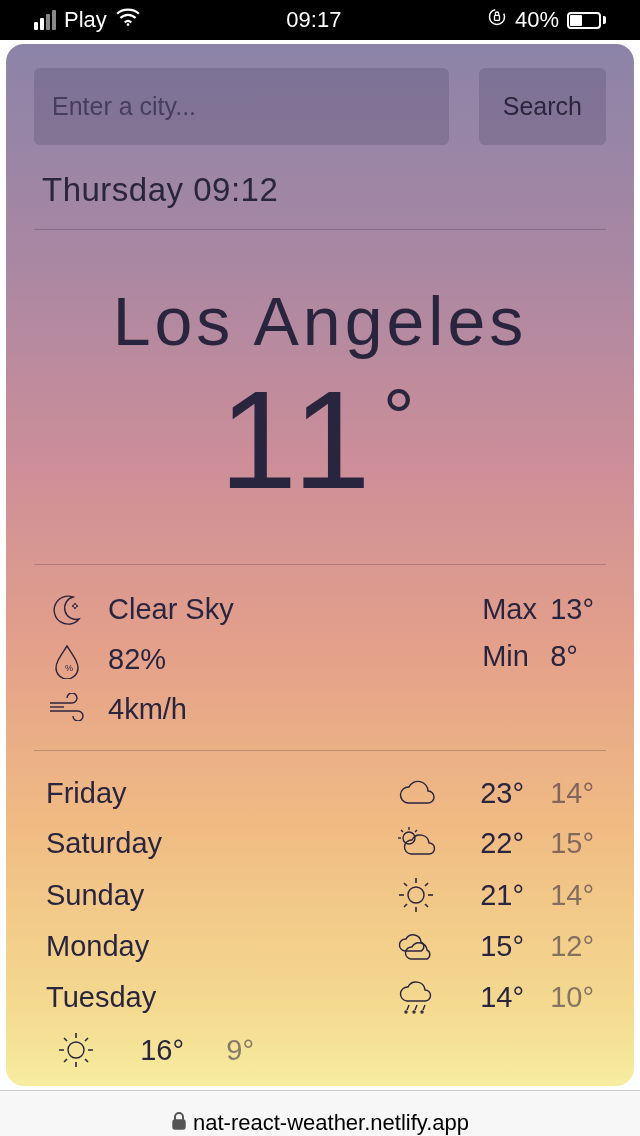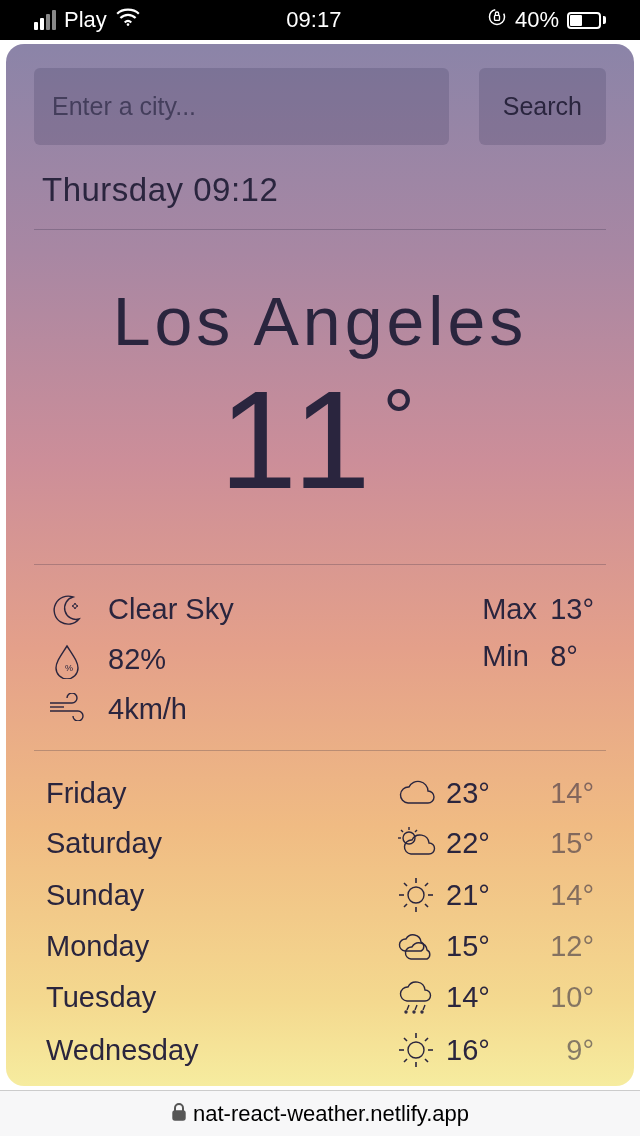--- a/index.html
+++ b/index.html
@@ -89,31 +89,31 @@
 .detail-item { display: flex; align-items: flex-start; gap: 20px; font-size: 29px; }
 .detail-item .ico { width: 42px; display: flex; justify-content: center; }
 .details-right { display: flex; flex-direction: column; gap: 14px; font-size: 29px; }
 .mm-row { display: flex; gap: 4px; }
 .mm-row .lbl { font-weight: 500; min-width: 64px; }
 
 .forecast { padding: 18px 12px 0; }
 .f-row { display: flex; align-items: center; font-size: 29px; padding: 8px 0; }
 .f-day { flex: 1; }
 .f-ico { width: 60px; display:flex; justify-content:center; }
-.f-hi { width: 78px; }
+.f-hi { width: 78px; text-align: right; }
 .f-lo { width: 70px; text-align: right; opacity: 0.55; }
 
 .bottom-bar {
   position: absolute;
   bottom: 0; left: 0; right: 0;
   height: 46px;
   background: #f7f7f8;
   border-top: 1px solid #ccc;
   display: flex;
-  align-items: center;
+  align-items: flex-end;
   justify-content: center;
   font-size: 22px;
   color: #000;
   gap: 6px;
 }
 .lock-small svg { width: 16px; height: 18px; }
 
 svg { stroke: #2a253e; fill: none; stroke-width: 1.4; }
 </style>
 </head>
@@ -282,21 +282,20 @@
             <path d="M30 26 l-2 5"></path>
             <circle cx="11" cy="33" r="1"></circle>
             <circle cx="19" cy="33" r="1"></circle>
             <circle cx="27" cy="33" r="1"></circle>
           </svg>
         </span>
         <span class="f-hi">14°</span>
         <span class="f-lo">10°</span>
       </div>
       <div class="f-row">
-        <span class="f-day">Wednesday</span>
         <span class="f-ico">
           <svg width="38" height="38" viewBox="0 0 38 38">
             <circle cx="19" cy="19" r="8"></circle>
             <g stroke-width="1.6">
               <line x1="19" y1="2" x2="19" y2="7"></line>
               <line x1="19" y1="31" x2="19" y2="36"></line>
               <line x1="2" y1="19" x2="7" y2="19"></line>
               <line x1="31" y1="19" x2="36" y2="19"></line>
               <line x1="7" y1="7" x2="10" y2="10"></line>
               <line x1="28" y1="28" x2="31" y2="31"></line>

